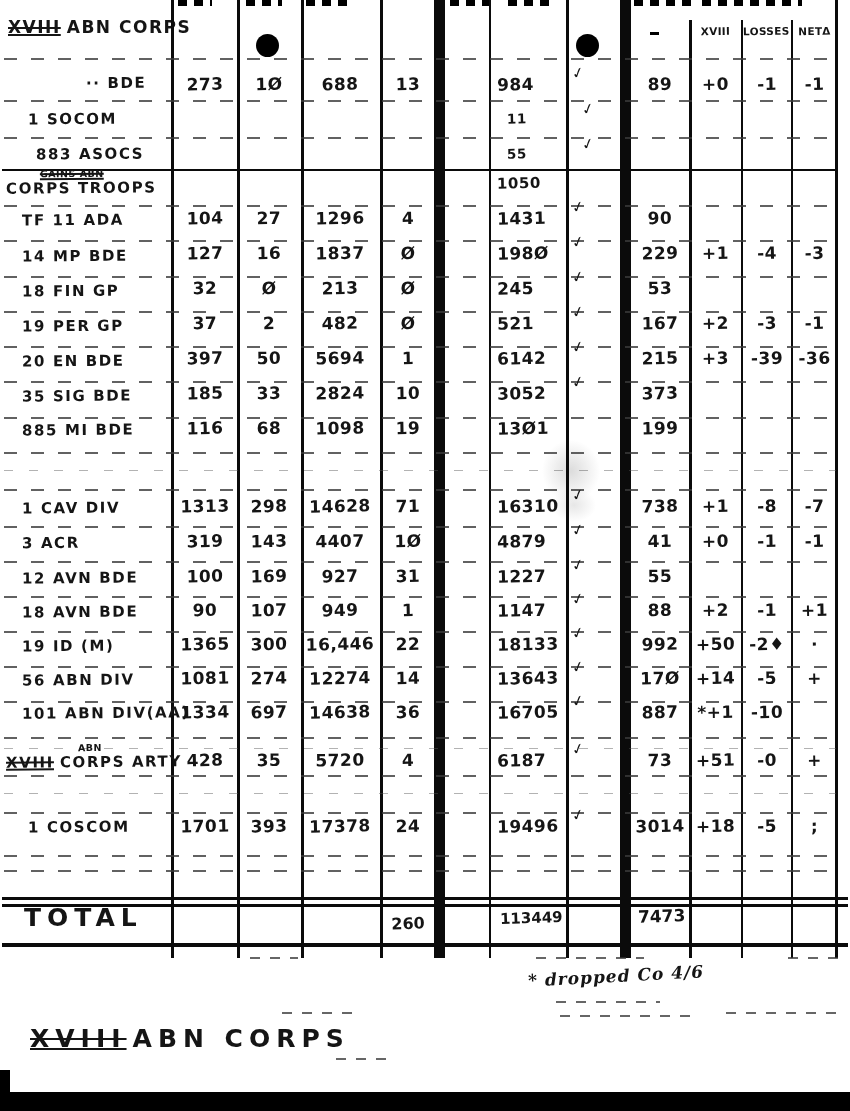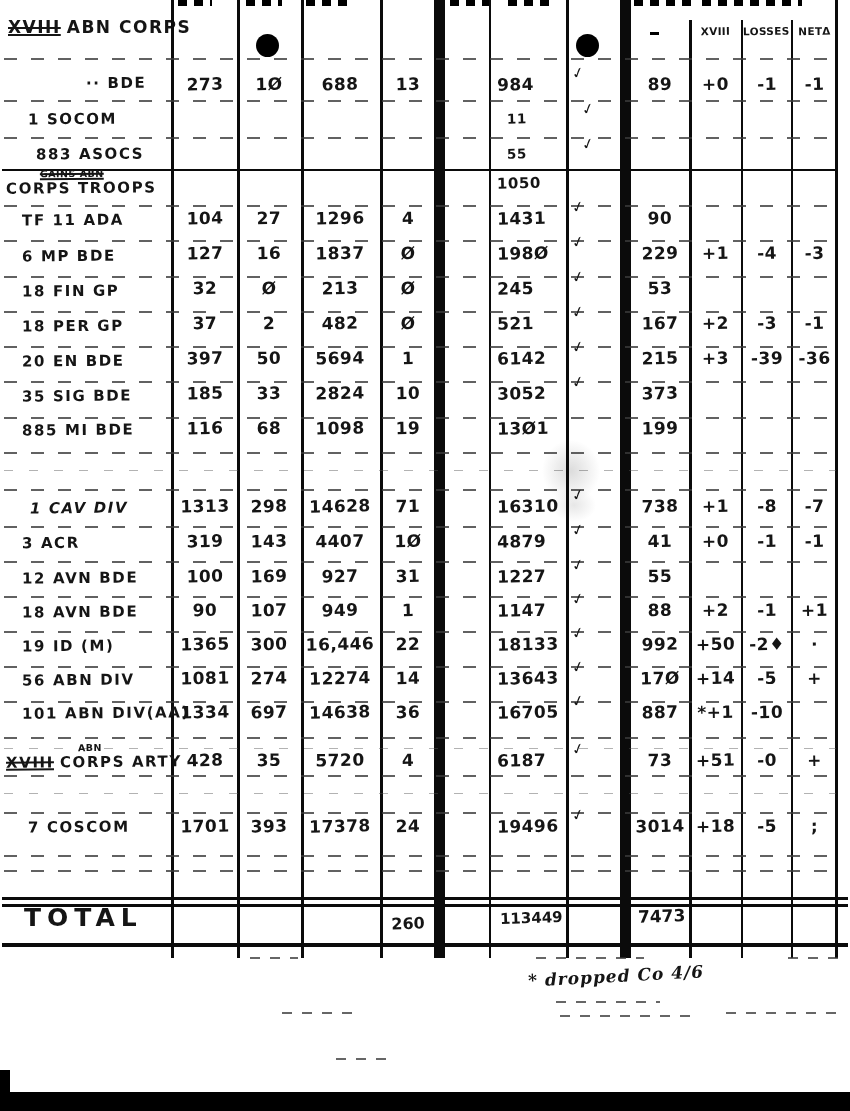--- a/index.html
+++ b/index.html
@@ -126,38 +126,38 @@
       <div class="hw sm" style="left: 507px; top: 145px; width: 72px; display: inline-block; position: absolute;">55<span class="check" style="right: -16px;">✓</span></div>
       <div class="unit" style="left: 6px; top: 179px;"><span>CORPS TROOPS</span><span class="above roman" style="left: 34px;">GAINS ABN</span></div>
       <div class="hw" style="left: 497px; top: 174px; width: 72px; font-size: 15px;">1050</div>
       <div class="unit" style="left: 22px; top: 211px;"><span>TF 11 ADA</span></div>
       <div class="hw ctr" style="left: 175px; top: 208px; width: 60px;">104</div>
       <div class="hw ctr" style="left: 239px; top: 208px; width: 60px;">27</div>
       <div class="hw ctr" style="left: 299px; top: 208px; width: 82px;">1296</div>
       <div class="hw ctr" style="left: 383px; top: 208px; width: 50px;">4</div>
       <div class="hw" style="left: 497px; top: 208px; width: 72px; display: inline-block; position: absolute;">1431<span class="check" style="right: -16px;">✓</span></div>
       <div class="hw ctr" style="left: 631px; top: 208px; width: 58px;">90</div>
-      <div class="unit" style="left: 22px; top: 247px;"><span>6 MP BDE</span></div>
+      <div class="unit" style="left: 22px; top: 247px;"><span>14 MP BDE</span></div>
       <div class="hw ctr" style="left: 175px; top: 243px; width: 60px;">127</div>
       <div class="hw ctr" style="left: 239px; top: 243px; width: 60px;">16</div>
       <div class="hw ctr" style="left: 299px; top: 243px; width: 82px;">1837</div>
       <div class="hw ctr" style="left: 383px; top: 243px; width: 50px;">Ø</div>
       <div class="hw" style="left: 497px; top: 243px; width: 72px; display: inline-block; position: absolute;">198Ø<span class="check" style="right: -16px;">✓</span></div>
       <div class="hw ctr" style="left: 631px; top: 243px; width: 58px;">229</div>
       <div class="hw ctr" style="left: 691px; top: 243px; width: 49px;">+1</div>
       <div class="hw ctr" style="left: 743px; top: 243px; width: 48px;">-4</div>
       <div class="hw ctr" style="left: 793px; top: 243px; width: 43px;">-3</div>
       <div class="unit" style="left: 22px; top: 282px;"><span>18 FIN GP</span></div>
       <div class="hw ctr" style="left: 175px; top: 278px; width: 60px;">32</div>
       <div class="hw ctr" style="left: 239px; top: 278px; width: 60px;">Ø</div>
       <div class="hw ctr" style="left: 299px; top: 278px; width: 82px;">213</div>
       <div class="hw ctr" style="left: 383px; top: 278px; width: 50px;">Ø</div>
       <div class="hw" style="left: 497px; top: 278px; width: 72px; display: inline-block; position: absolute;">245<span class="check" style="right: -16px;">✓</span></div>
       <div class="hw ctr" style="left: 631px; top: 278px; width: 58px;">53</div>
-      <div class="unit" style="left: 22px; top: 317px;"><span>18 PER GP</span></div>
+      <div class="unit" style="left: 22px; top: 317px;"><span>19 PER GP</span></div>
       <div class="hw ctr" style="left: 175px; top: 313px; width: 60px;">37</div>
       <div class="hw ctr" style="left: 239px; top: 313px; width: 60px;">2</div>
       <div class="hw ctr" style="left: 299px; top: 313px; width: 82px;">482</div>
       <div class="hw ctr" style="left: 383px; top: 313px; width: 50px;">Ø</div>
       <div class="hw" style="left: 497px; top: 313px; width: 72px; display: inline-block; position: absolute;">521<span class="check" style="right: -16px;">✓</span></div>
       <div class="hw ctr" style="left: 631px; top: 313px; width: 58px;">167</div>
       <div class="hw ctr" style="left: 691px; top: 313px; width: 49px;">+2</div>
       <div class="hw ctr" style="left: 743px; top: 313px; width: 48px;">-3</div>
       <div class="hw ctr" style="left: 793px; top: 313px; width: 43px;">-1</div>
       <div class="unit" style="left: 22px; top: 352px;"><span>20 EN BDE</span></div>
@@ -177,21 +177,21 @@
       <div class="hw ctr" style="left: 383px; top: 383px; width: 50px;">10</div>
       <div class="hw" style="left: 497px; top: 383px; width: 72px; display: inline-block; position: absolute;">3052<span class="check" style="right: -16px;">✓</span></div>
       <div class="hw ctr" style="left: 631px; top: 383px; width: 58px;">373</div>
       <div class="unit" style="left: 22px; top: 421px;"><span>885 MI BDE</span></div>
       <div class="hw ctr" style="left: 175px; top: 418px; width: 60px;">116</div>
       <div class="hw ctr" style="left: 239px; top: 418px; width: 60px;">68</div>
       <div class="hw ctr" style="left: 299px; top: 418px; width: 82px;">1098</div>
       <div class="hw ctr" style="left: 383px; top: 418px; width: 50px;">19</div>
       <div class="hw" style="left: 497px; top: 418px; width: 72px;">13Ø1</div>
       <div class="hw ctr" style="left: 631px; top: 418px; width: 58px;">199</div>
-      <div class="unit" style="left: 30px; top: 499px; font-style: italic;"><span>1 CAV DIV</span></div>
+      <div class="unit" style="left: 22px; top: 499px;"><span>1 CAV DIV</span></div>
       <div class="hw ctr" style="left: 175px; top: 496px; width: 60px;">1313</div>
       <div class="hw ctr" style="left: 239px; top: 496px; width: 60px;">298</div>
       <div class="hw ctr" style="left: 299px; top: 496px; width: 82px;">14628</div>
       <div class="hw ctr" style="left: 383px; top: 496px; width: 50px;">71</div>
       <div class="hw" style="left: 497px; top: 496px; width: 72px; display: inline-block; position: absolute;">16310<span class="check" style="right: -16px;">✓</span></div>
       <div class="hw ctr" style="left: 631px; top: 496px; width: 58px;">738</div>
       <div class="hw ctr" style="left: 691px; top: 496px; width: 49px;">+1</div>
       <div class="hw ctr" style="left: 743px; top: 496px; width: 48px;">-8</div>
       <div class="hw ctr" style="left: 793px; top: 496px; width: 43px;">-7</div>
       <div class="unit" style="left: 22px; top: 534px;"><span>3 ACR</span></div>
@@ -253,21 +253,21 @@
       <div class="unit" style="left: 6px; top: 753px;"><span class="roman">XVIII</span><span>CORPS ARTY</span><span class="above" style="left: 72px;">ABN</span></div>
       <div class="hw ctr" style="left: 175px; top: 750px; width: 60px;">428</div>
       <div class="hw ctr" style="left: 239px; top: 750px; width: 60px;">35</div>
       <div class="hw ctr" style="left: 299px; top: 750px; width: 82px;">5720</div>
       <div class="hw ctr" style="left: 383px; top: 750px; width: 50px;">4</div>
       <div class="hw" style="left: 497px; top: 750px; width: 72px; display: inline-block; position: absolute;">6187<span class="check" style="right: -16px;">✓</span></div>
       <div class="hw ctr" style="left: 631px; top: 750px; width: 58px;">73</div>
       <div class="hw ctr" style="left: 691px; top: 750px; width: 49px;">+51</div>
       <div class="hw ctr" style="left: 743px; top: 750px; width: 48px;">-0</div>
       <div class="hw ctr" style="left: 793px; top: 750px; width: 43px;">+</div>
-      <div class="unit" style="left: 28px; top: 818px;"><span>7 COSCOM</span></div>
+      <div class="unit" style="left: 28px; top: 818px;"><span>1 COSCOM</span></div>
       <div class="hw ctr" style="left: 175px; top: 816px; width: 60px;">1701</div>
       <div class="hw ctr" style="left: 239px; top: 816px; width: 60px;">393</div>
       <div class="hw ctr" style="left: 299px; top: 816px; width: 82px;">17378</div>
       <div class="hw ctr" style="left: 383px; top: 816px; width: 50px;">24</div>
       <div class="hw" style="left: 497px; top: 816px; width: 72px; display: inline-block; position: absolute;">19496<span class="check" style="right: -16px;">✓</span></div>
       <div class="hw ctr" style="left: 631px; top: 816px; width: 58px;">3014</div>
       <div class="hw ctr" style="left: 691px; top: 816px; width: 49px;">+18</div>
       <div class="hw ctr" style="left: 743px; top: 816px; width: 48px;">-5</div>
       <div class="hw ctr" style="left: 793px; top: 816px; width: 43px;">;</div>
     </div>
@@ -280,16 +280,17 @@
   <div class="dseg" style="left:250px;top:957px;width:48px"></div>
   <div class="dseg" style="left:536px;top:957px;width:108px"></div>
   <div class="dseg" style="left:788px;top:957px;width:50px"></div>
   <div class="dseg" style="left:556px;top:1001px;width:104px"></div>
   <div class="dseg" style="left:282px;top:1012px;width:78px"></div>
   <div class="dseg" style="left:560px;top:1015px;width:140px"></div>
   <div class="dseg" style="left:726px;top:1012px;width:112px"></div>
   <div class="dseg" style="left:336px;top:1058px;width:54px"></div>
 
   <div class="footnote">* dropped Co 4/6</div>
+  <div class="title-bottom"><span class="roman">XVIII</span><span>ABN CORPS</span></div>
 
   <div class="bar" style="left:0;top:1092px;width:850px;height:19px"></div>
   <div class="bar" style="left:0;top:1070px;width:10px;height:24px"></div>
 </div>
 
 </body></html>

